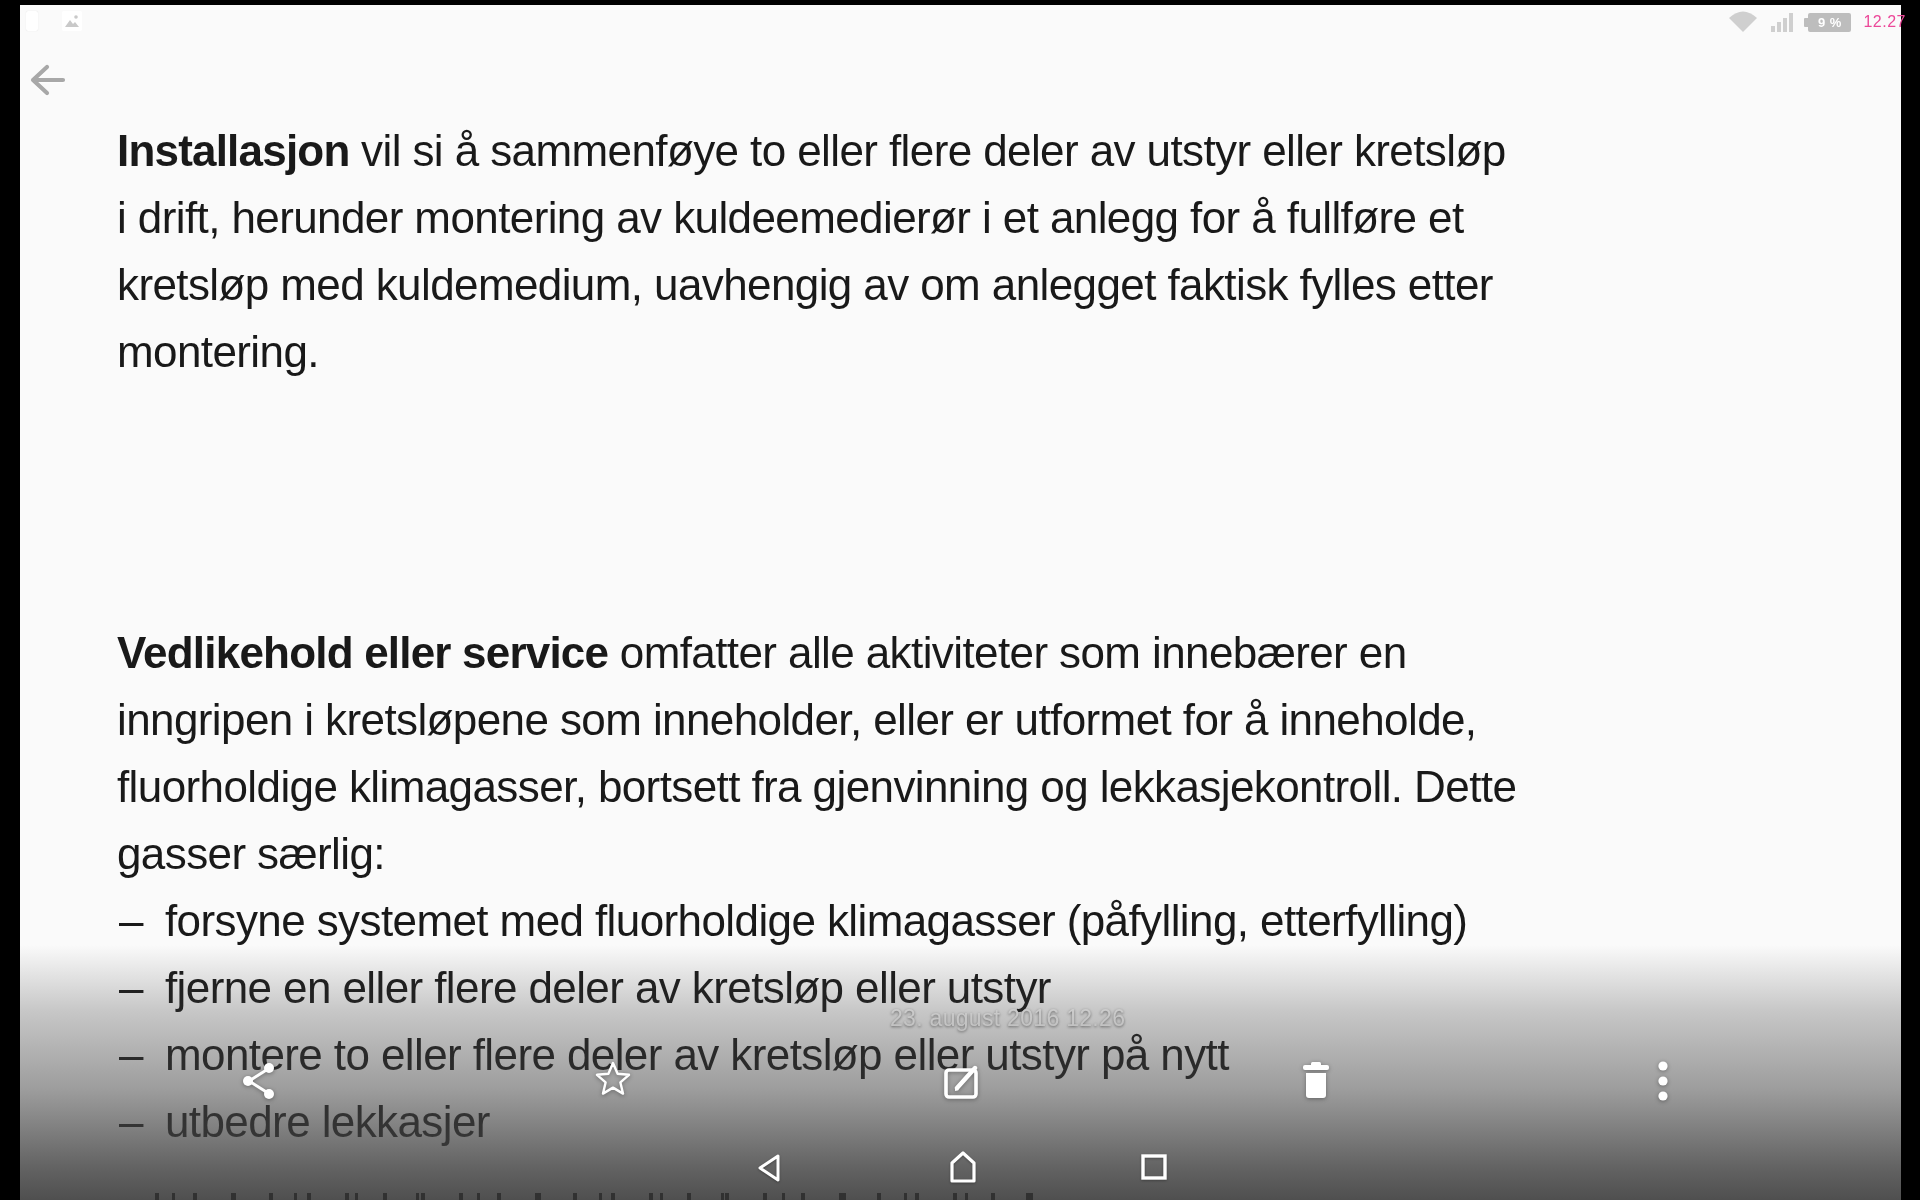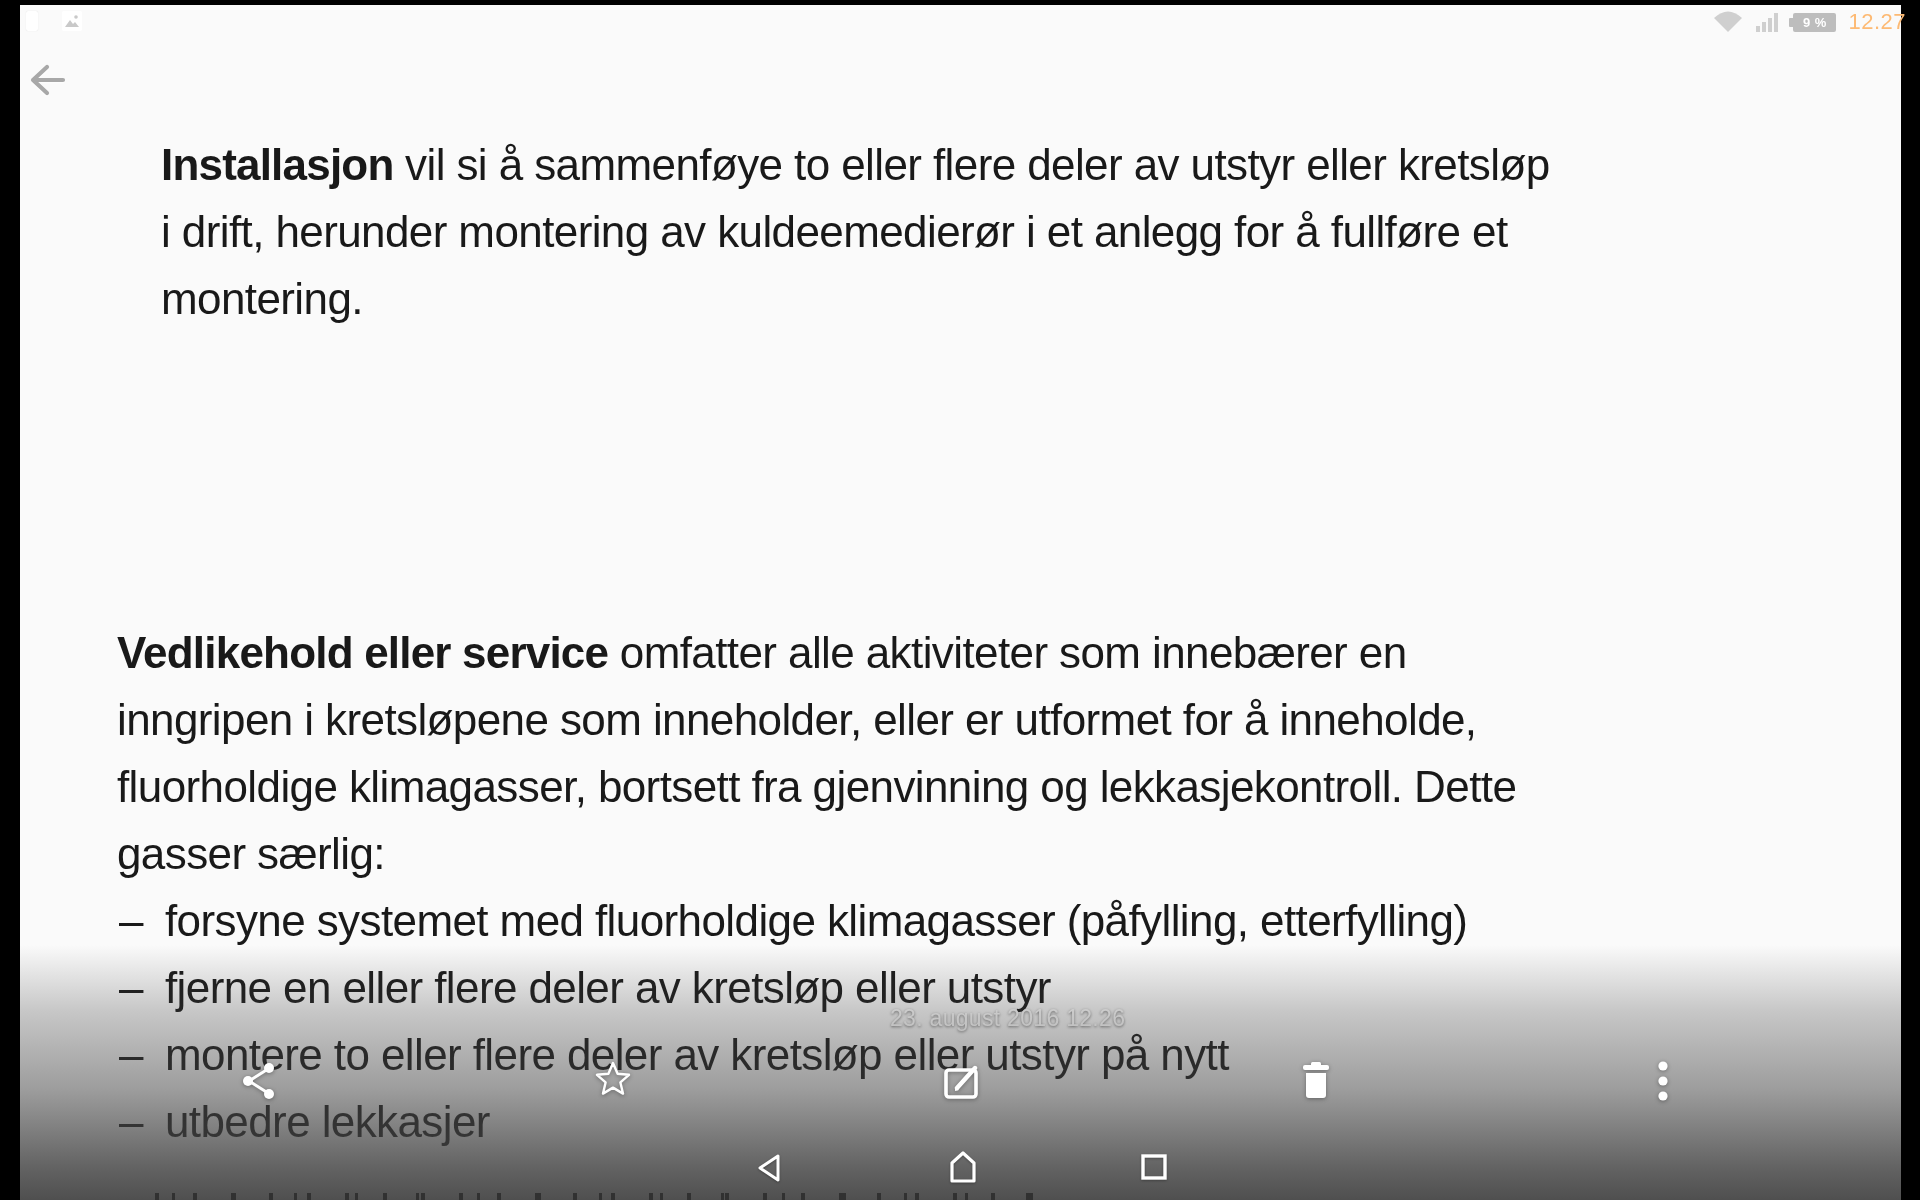--- a/index.html
+++ b/index.html
@@ -12,30 +12,30 @@
   #photo{
     position:absolute;left:20px;top:5px;width:1881px;height:1195px;
     background:#fafafa;
   }
   #strip-top{position:absolute;left:0;top:0;width:1920px;height:5px;background:#000;}
   #strip-left{position:absolute;left:0;top:0;width:20px;height:1200px;background:#000;}
   #strip-right{position:absolute;right:0;top:0;width:19px;height:1200px;background:#000;}
 
   
   .para{position:absolute;left:97px;color:#191919;font-size:44px;line-height:67px;letter-spacing:-0.6px;width:1720px;}
-  #para1{top:126px;margin-left:44px;}
+  #para1{top:112px;}
   #para2{top:614px;}
   .lead{font-weight:700;letter-spacing:-0.8px;}
   .line{white-space:nowrap;}
   .bullet{position:relative;padding-left:48px;}
   .dash{position:absolute;left:2px;top:0;}
 
   
   .statusbar-right{position:absolute;top:8px;right:14px;height:28px;display:flex;align-items:center;gap:12px;z-index:30;}
-  .time{color:#fdba74;font-size:22px;letter-spacing:0.5px;}
+  .time{color:#ec4899;font-size:16px;letter-spacing:0.5px;}
   .battery{position:relative;width:43px;height:19px;background:#bdbdbd;border-radius:2px;display:flex;align-items:center;justify-content:center;}
   .battery:before{content:"";position:absolute;left:-4px;top:5px;width:4px;height:9px;background:#bdbdbd;border-radius:1px 0 0 1px;}
   .battery span{color:#fff;font-size:13px;font-weight:700;letter-spacing:0.5px;}
   .statusbar-left{position:absolute;top:11px;left:26px;display:flex;align-items:center;gap:24px;z-index:30;}
   .notif1{width:12px;height:20px;background:#fff;border-radius:2px;box-shadow:0 0 1px rgba(0,0,0,.15);}
   .notif2{width:20px;height:20px;}
 
   
   #back-arrow{position:absolute;left:26px;top:57px;z-index:25;filter:drop-shadow(0 1px 1px rgba(255,255,255,.9));}
 
@@ -79,20 +79,21 @@
   }
 </style>
 </head>
 <body>
 
 <div id="photo">
 
   <div class="para" id="para1">
     <div class="line"><span class="lead">Installasjon</span><span> vil si å sammenføye to eller flere deler av utstyr eller kretsløp</span></div>
     <div class="line">i drift, herunder montering av kuldeemedierør i et anlegg for å fullføre et</div>
+    <div class="line">kretsløp med kuldemedium, uavhengig av om anlegget faktisk fylles etter</div>
     <div class="line">montering.</div>
   </div>
 
   <div class="para" id="para2">
     <div class="line"><span class="lead">Vedlikehold eller service</span><span> omfatter alle aktiviteter som innebærer en</span></div>
     <div class="line">inngripen i kretsløpene som inneholder, eller er utformet for å inneholde,</div>
     <div class="line">fluorholdige klimagasser, bortsett fra gjenvinning og lekkasjekontroll. Dette</div>
     <div class="line">gasser særlig:</div>
     <div class="line bullet"><span class="dash">–</span><span>forsyne systemet med fluorholdige klimagasser (påfylling, etterfylling)</span></div>
     <div class="line bullet"><span class="dash">–</span><span>fjerne en eller flere deler av kretsløp eller utstyr</span></div>

